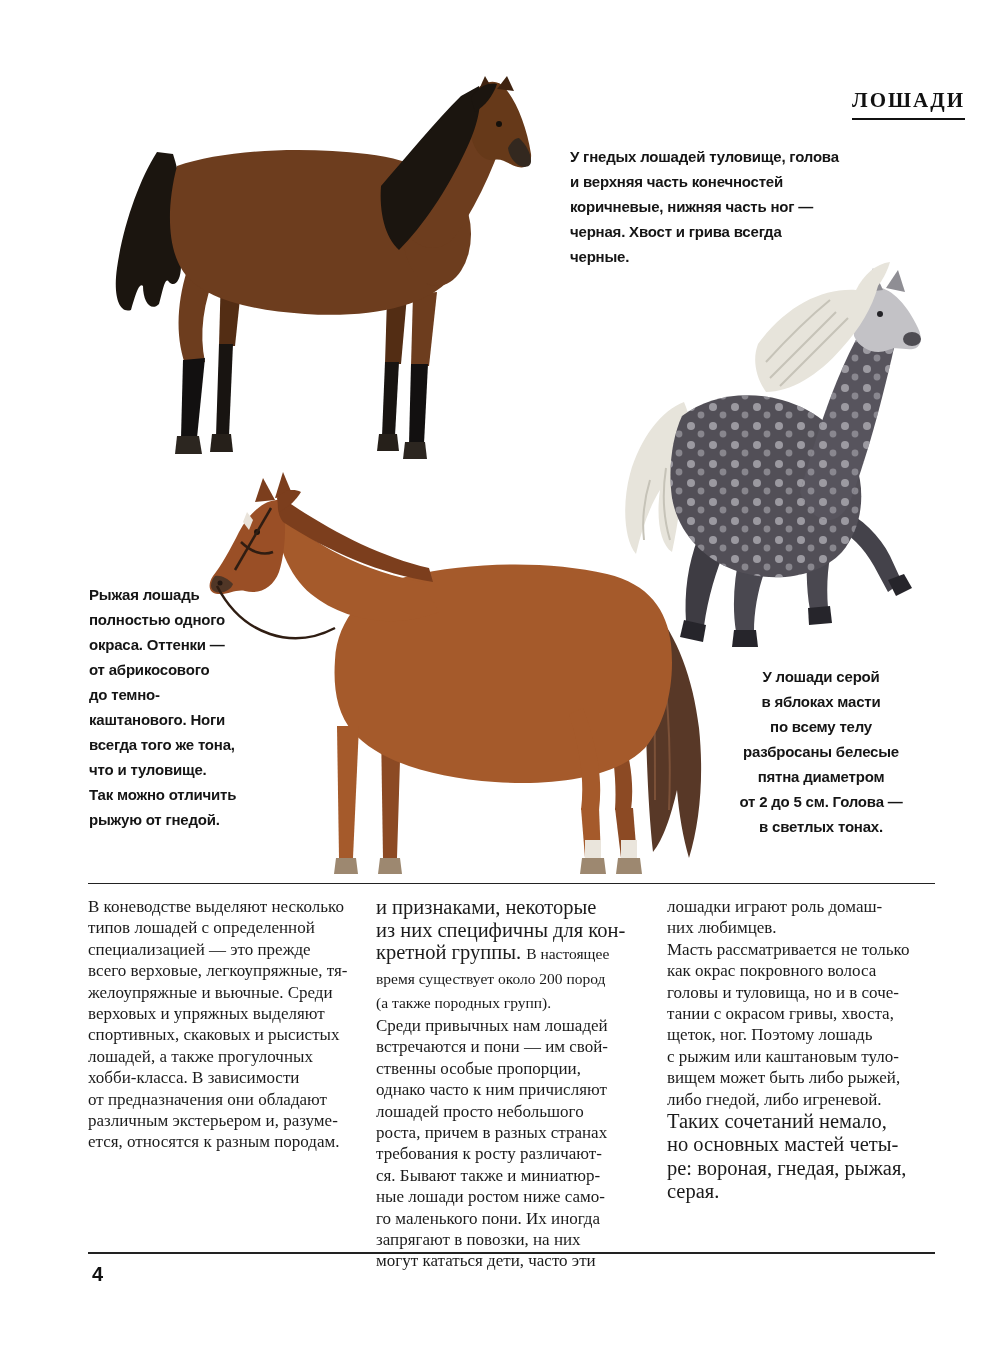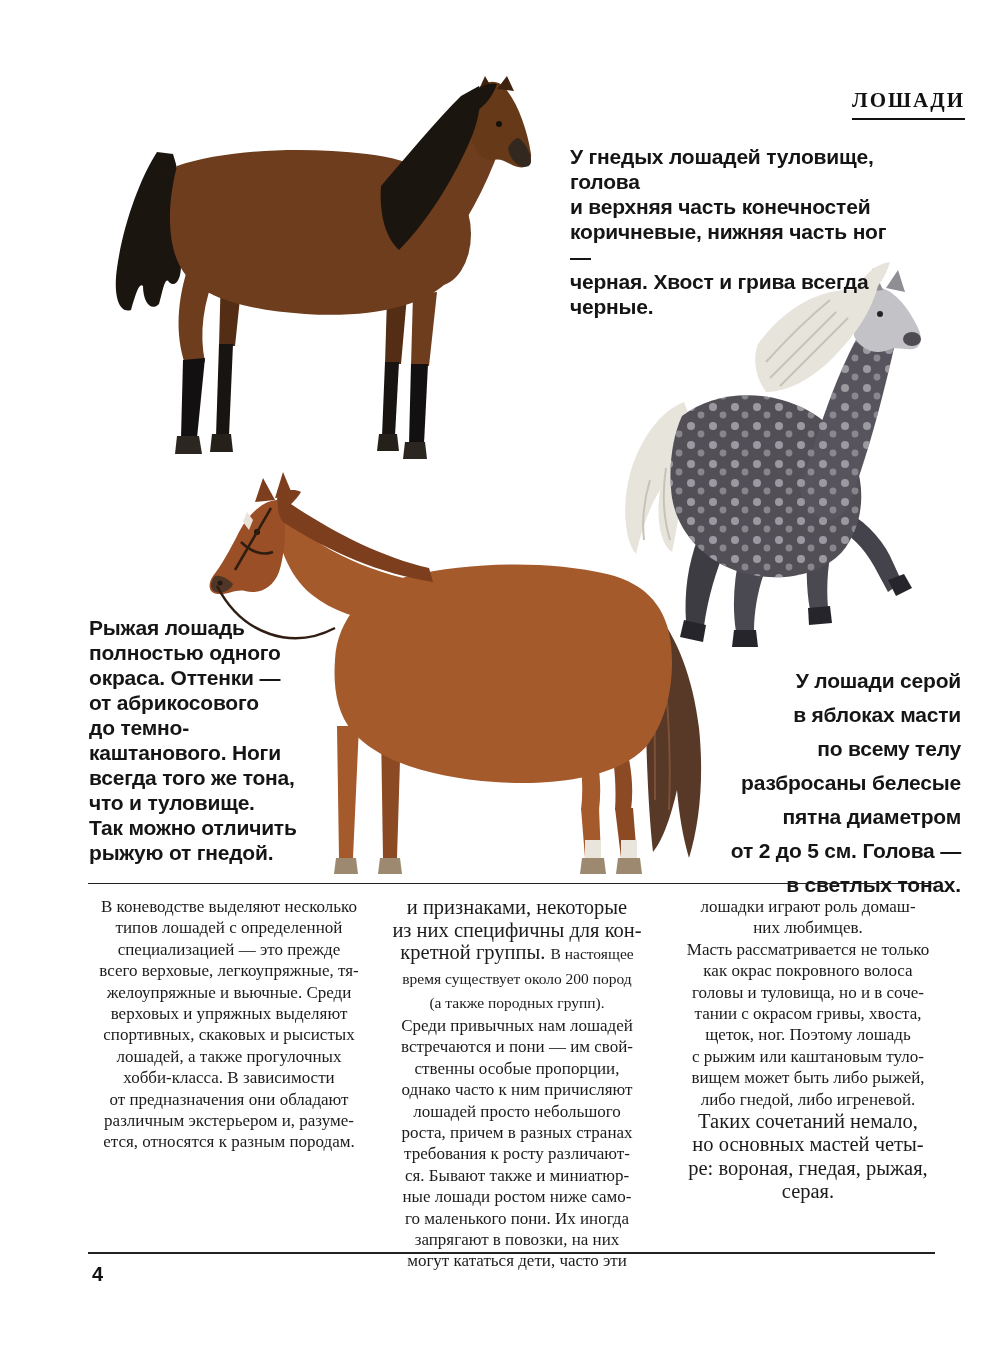--- a/index.html
+++ b/index.html
@@ -10,31 +10,31 @@
   
   .header-title{
     position:absolute;top:88px;right:66px;
     font-family:"Liberation Serif",serif;font-weight:bold;font-size:21px;
     letter-spacing:2px;color:#111;
     border-bottom:2.5px solid #111;padding-bottom:5px;
   }
   
   .caption{
     position:absolute;font-family:"Liberation Sans",sans-serif;font-weight:bold;
-    font-size:21px;line-height:25px;color:#151515;white-space:pre-line;letter-spacing:-0.2px;
+    font-size:15px;line-height:25px;color:#151515;white-space:pre-line;letter-spacing:-0.2px;
   }
   .caption-bay{left:570px;top:144px;width:340px;}
-  .caption-chestnut{left:89px;top:615px;width:250px;}
-  .caption-grey{right:70px;top:664px;width:280px;text-align:right;line-height:34px;}
+  .caption-chestnut{left:89px;top:582px;width:250px;}
+  .caption-grey{right:70px;top:664px;width:280px;text-align:center;line-height:25px;}
   
   .rule{position:absolute;left:88px;width:847px;height:0;}
   .rule-top{top:883px;border-top:1.6px solid #222;}
   .rule-bottom{top:1252px;border-top:2.5px solid #222;}
   
-  .bodycol{position:absolute;top:896px;width:282px;text-align:center;}
+  .bodycol{position:absolute;top:896px;width:282px;}
   .col1{left:88px;} .col2{left:376px;} .col3{left:667px;}
   .bt{font-size:17px;line-height:21.4px;margin:0;white-space:pre-line;}
   .bt-large{font-size:20.5px;line-height:23.4px;margin:0;white-space:pre-line;}
   .bt-mixed{font-size:20.5px;line-height:22.6px;margin:0;white-space:pre-line;}
   .bt-small{font-size:15.5px;}
   
   .page-number{
     position:absolute;left:92px;top:1263px;
     font-family:"Liberation Sans",sans-serif;font-weight:bold;font-size:20px;color:#111;
   }

